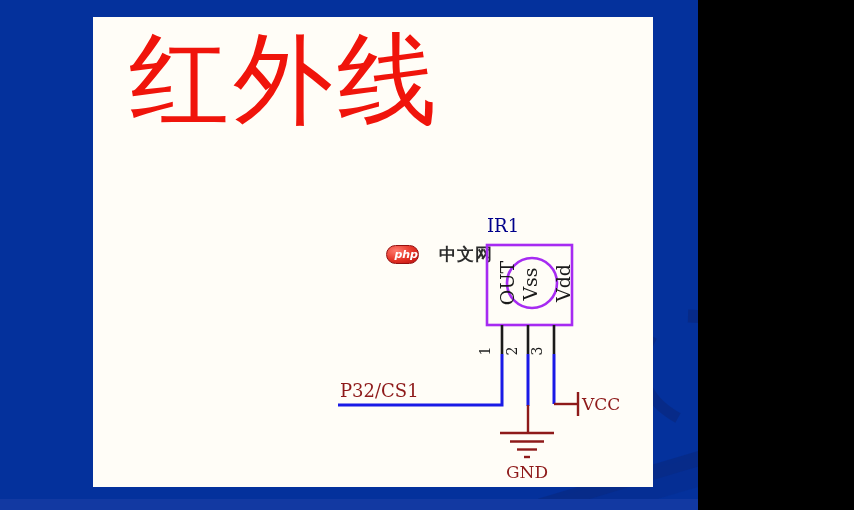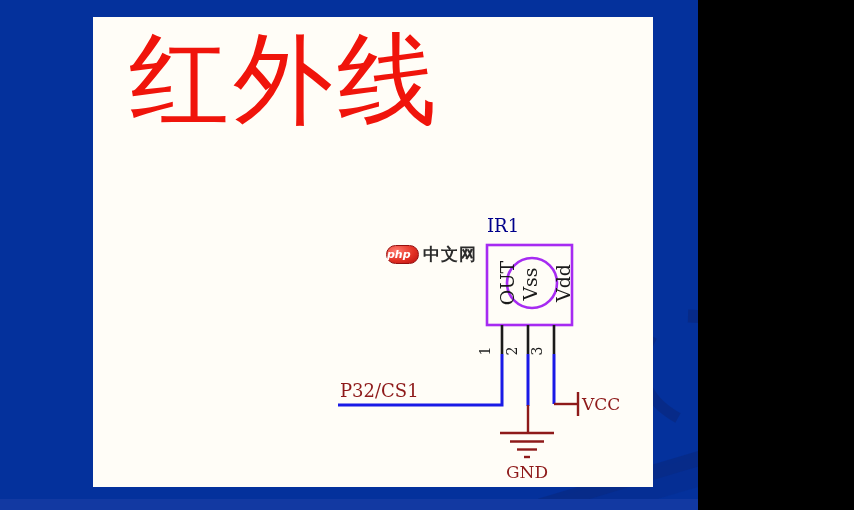--- a/index.html
+++ b/index.html
@@ -27,29 +27,30 @@
     white-space:nowrap;
   }
   .watermark{
     position:absolute;left:293px;top:226px;
     display:flex;align-items:center;gap:4px;
   }
   .php-pill{
     width:33px;height:19px;border-radius:10px;
     background:radial-gradient(ellipse at 30% 28%,#ff7a6e 0%,#e43225 55%,#b90f0f 100%);
     border:1px solid #951010;
-    display:flex;align-items:center;justify-content:flex-start;
+    display:flex;align-items:center;justify-content:flex-end;
     color:#fff;font-style:italic;font-weight:bold;font-size:11px;
     font-family:"DejaVu Sans","Liberation Sans",sans-serif;
     box-sizing:border-box;
   }
   .wm-site{
     font-size:17px;font-weight:700;color:#2b2b2b;
     font-family:"DejaVu Sans","Liberation Sans",sans-serif;
     letter-spacing:1px;
+    margin-left:16px;
   }
   .schematic{position:absolute;left:0;top:0;width:560px;height:470px;}
   .schematic text{font-family:"DejaVu Serif","Liberation Serif",serif;}
   .designator{font-size:18px;fill:var(--c-designator,#00008B);}
   .pin-name{font-size:19px;fill:var(--c-pin,#1A1A1A);}
   .pin-num{font-size:14px;fill:var(--c-pin,#1A1A1A);}
   .net-label{font-size:18px;fill:var(--c-power,#8E1A1A);}
   .pwr-label{font-size:17px;fill:var(--c-power,#8E1A1A);}
   .body-stroke{stroke:var(--c-component,#A62BF2);fill:none;stroke-width:2.6;}
   .pin-stroke{stroke:var(--c-pin,#1A1A1A);stroke-width:2.6;}

